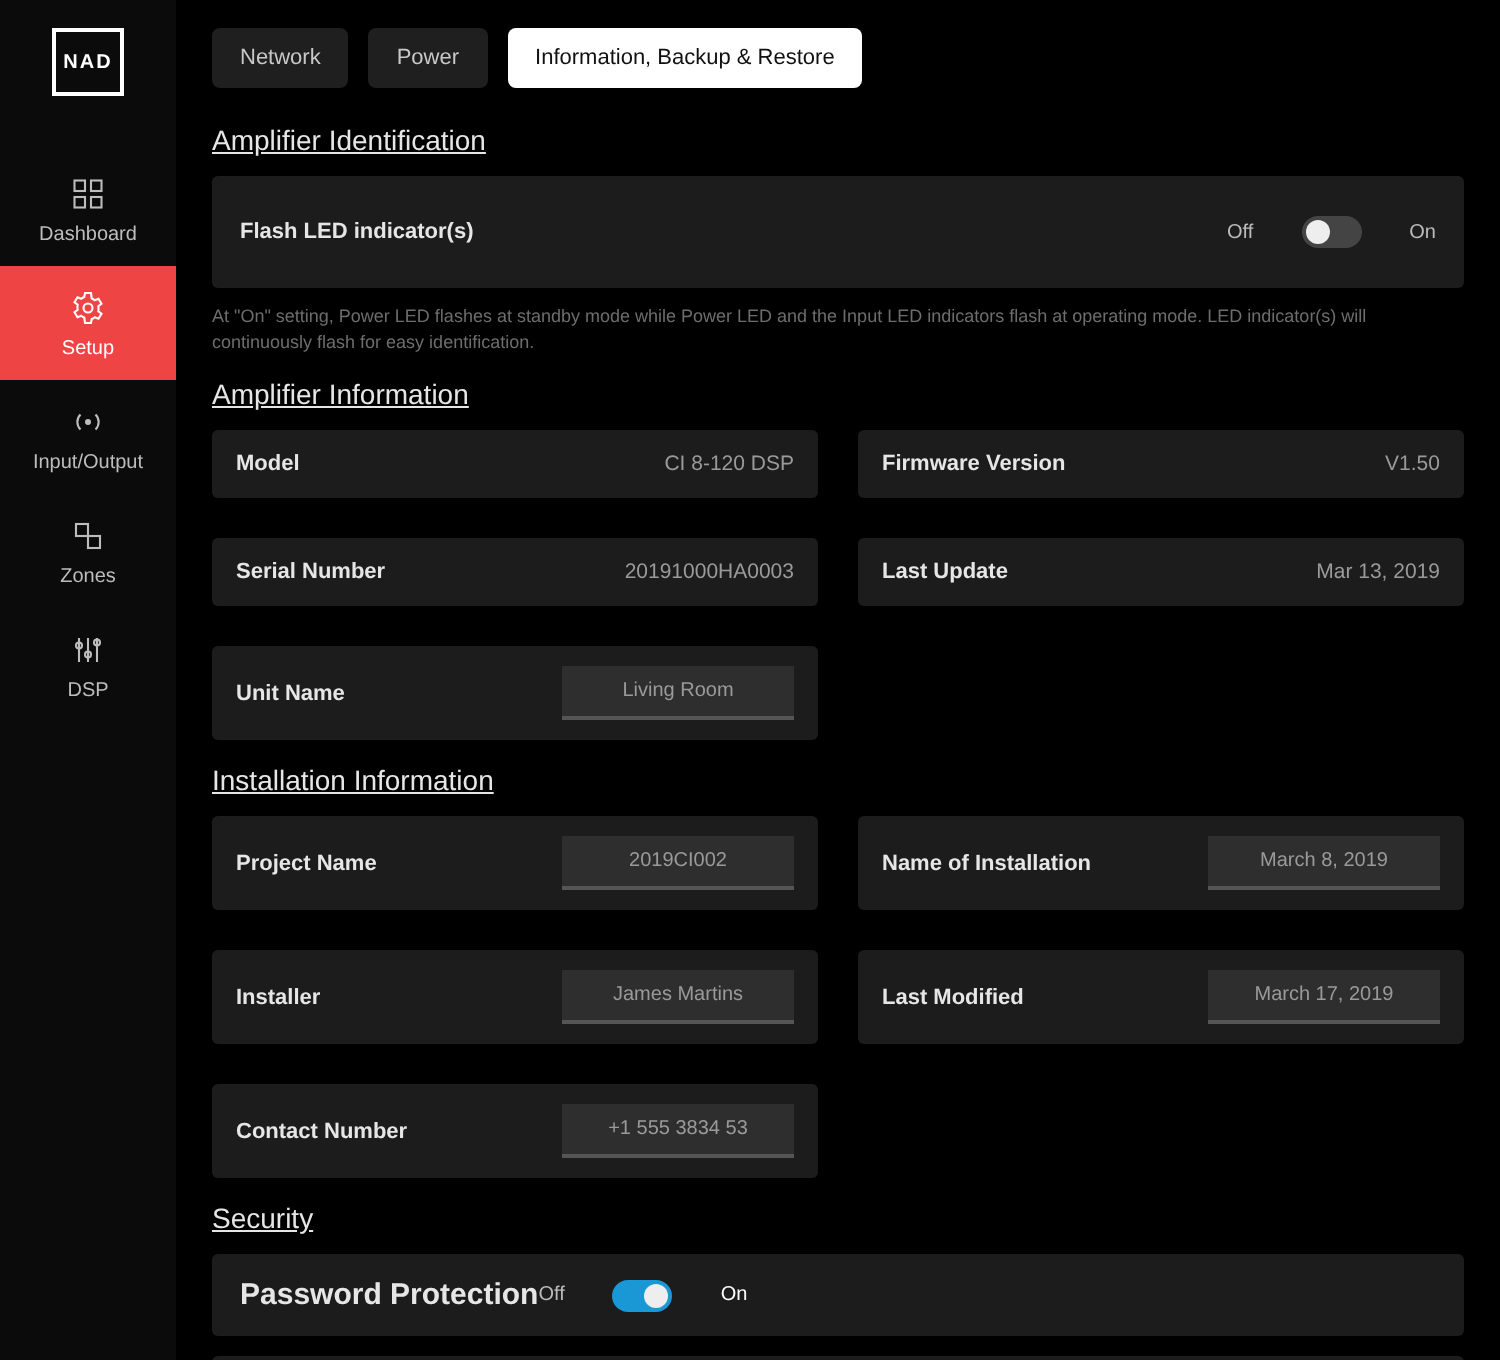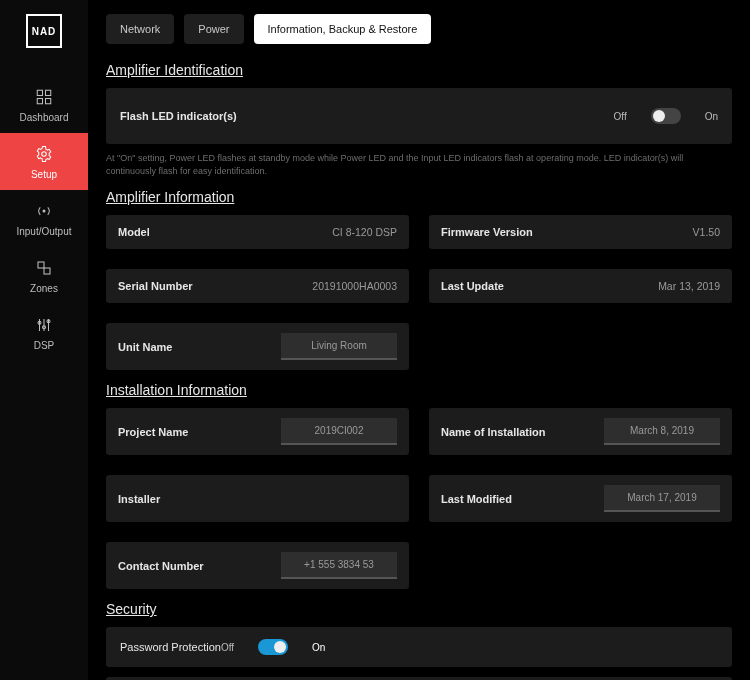--- a/index.html
+++ b/index.html
@@ -146,21 +146,21 @@
   .empty { background: transparent; }
 
   .fullrow {
     background: #1c1c1c;
     border-radius: 3px;
     padding: 12px 14px;
     display: flex;
     align-items: center;
     margin-bottom: 10px;
   }
-  .fullrow .label { font-weight: 400; color: #e6e6e6; font-size: 11px; }
+  .fullrow .label { font-weight: 700; color: #e6e6e6; font-size: 15px; }
 </style>
 </head>
 <body>
 
 <div class="app">
 
   <div class="sidebar">
     <div class="logo">NAD</div>
     <div class="nav">
 
@@ -275,20 +275,21 @@
       <div class="cell">
         <span class="label">Project Name</span>
         <input class="input" value="2019CI002" style="">
       </div>
       <div class="cell">
         <span class="label">Name of Installation</span>
         <input class="input" value="March 8, 2019" style="">
       </div>
       <div class="cell">
         <span class="label">Installer</span>
+        <input class="input" value="James Martins" style="">
       </div>
       <div class="cell">
         <span class="label">Last Modified</span>
         <input class="input" value="March 17, 2019" style="">
       </div>
       <div class="cell">
         <span class="label">Contact Number</span>
         <input class="input" value="+1 555 3834 53" style="">
       </div>
       <div class="cell empty"></div>

